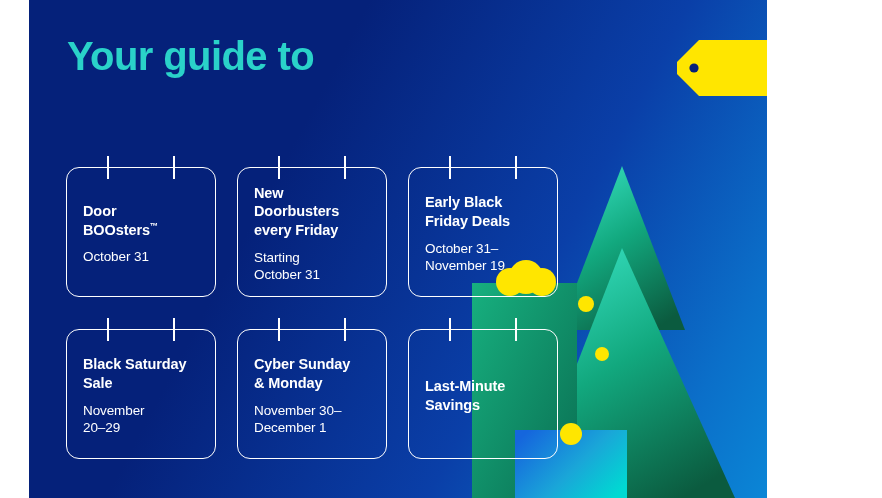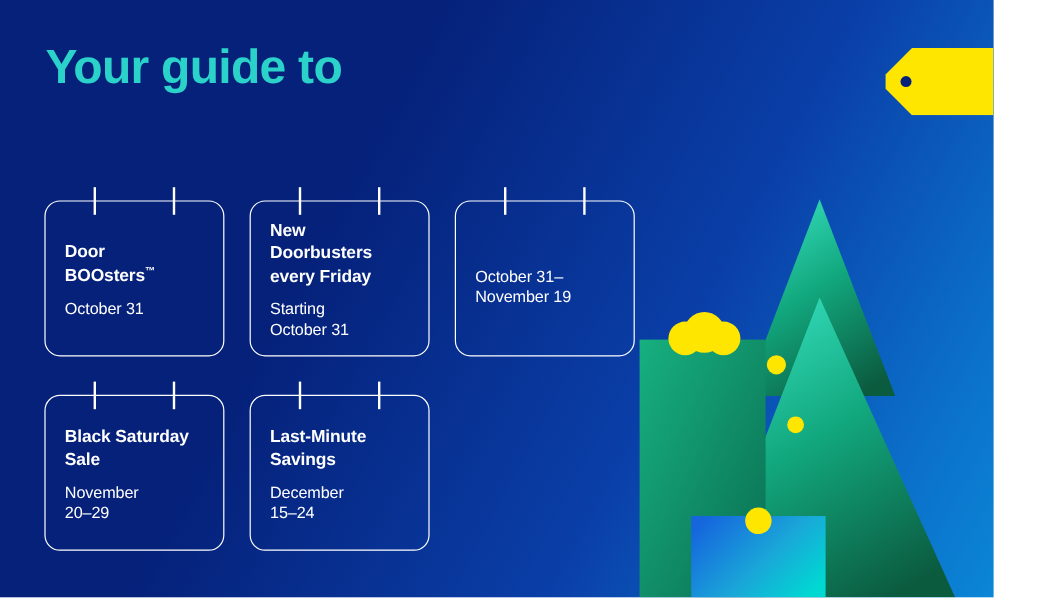--- a/index.html
+++ b/index.html
@@ -6,28 +6,29 @@
   * { margin:0; padding:0; box-sizing:border-box; }
 
   html, body {
     width:882px; height:498px;
     overflow:hidden;
     font-family:"Liberation Sans", sans-serif;
   }
 
   .canvas {
     position:relative;
-    width:828px; height:498px;
+    width:738px; height:498px;
     background: linear-gradient(118deg,
         #05217a 0%,
         #05217a 34%,
         #0a3fa8 66%,
         #0b6fc9 88%,
         #0b86d6 100%);
     overflow:hidden;
+    margin-left:29px;
   }
 
   
   .illustration {
     position:absolute;
     right:0; bottom:0;
     width:300px; height:340px;
     pointer-events:none;
   }
 
@@ -170,34 +171,40 @@
 
     <div class="card">
       <div class="card-title"><span>New
 Doorbusters
 every Friday</span><span class="tm"></span></div>
       <div class="card-date">Starting
 October 31</div>
     </div>
 
     <div class="card">
+      <div class="card-title"><span>Early Black
+Friday Deals</span><span class="tm"></span></div>
       <div class="card-date">October 31–
 November 19</div>
     </div>
 
     <div class="card">
       <div class="card-title"><span>Black Saturday
 Sale</span><span class="tm"></span></div>
       <div class="card-date">November
 20–29</div>
     </div>
 
+    <div class="card">
+      <div class="card-title"><span>Cyber Sunday
+&amp; Monday</span><span class="tm"></span></div>
+      <div class="card-date">November 30–
+December 1</div>
+    </div>
 
     <div class="card">
       <div class="card-title"><span>Last-Minute
 Savings</span><span class="tm"></span></div>
-      <div class="card-date">December
-15–24</div>
     </div>
 
   </div>
 
 </div>
 
 </body></html>

